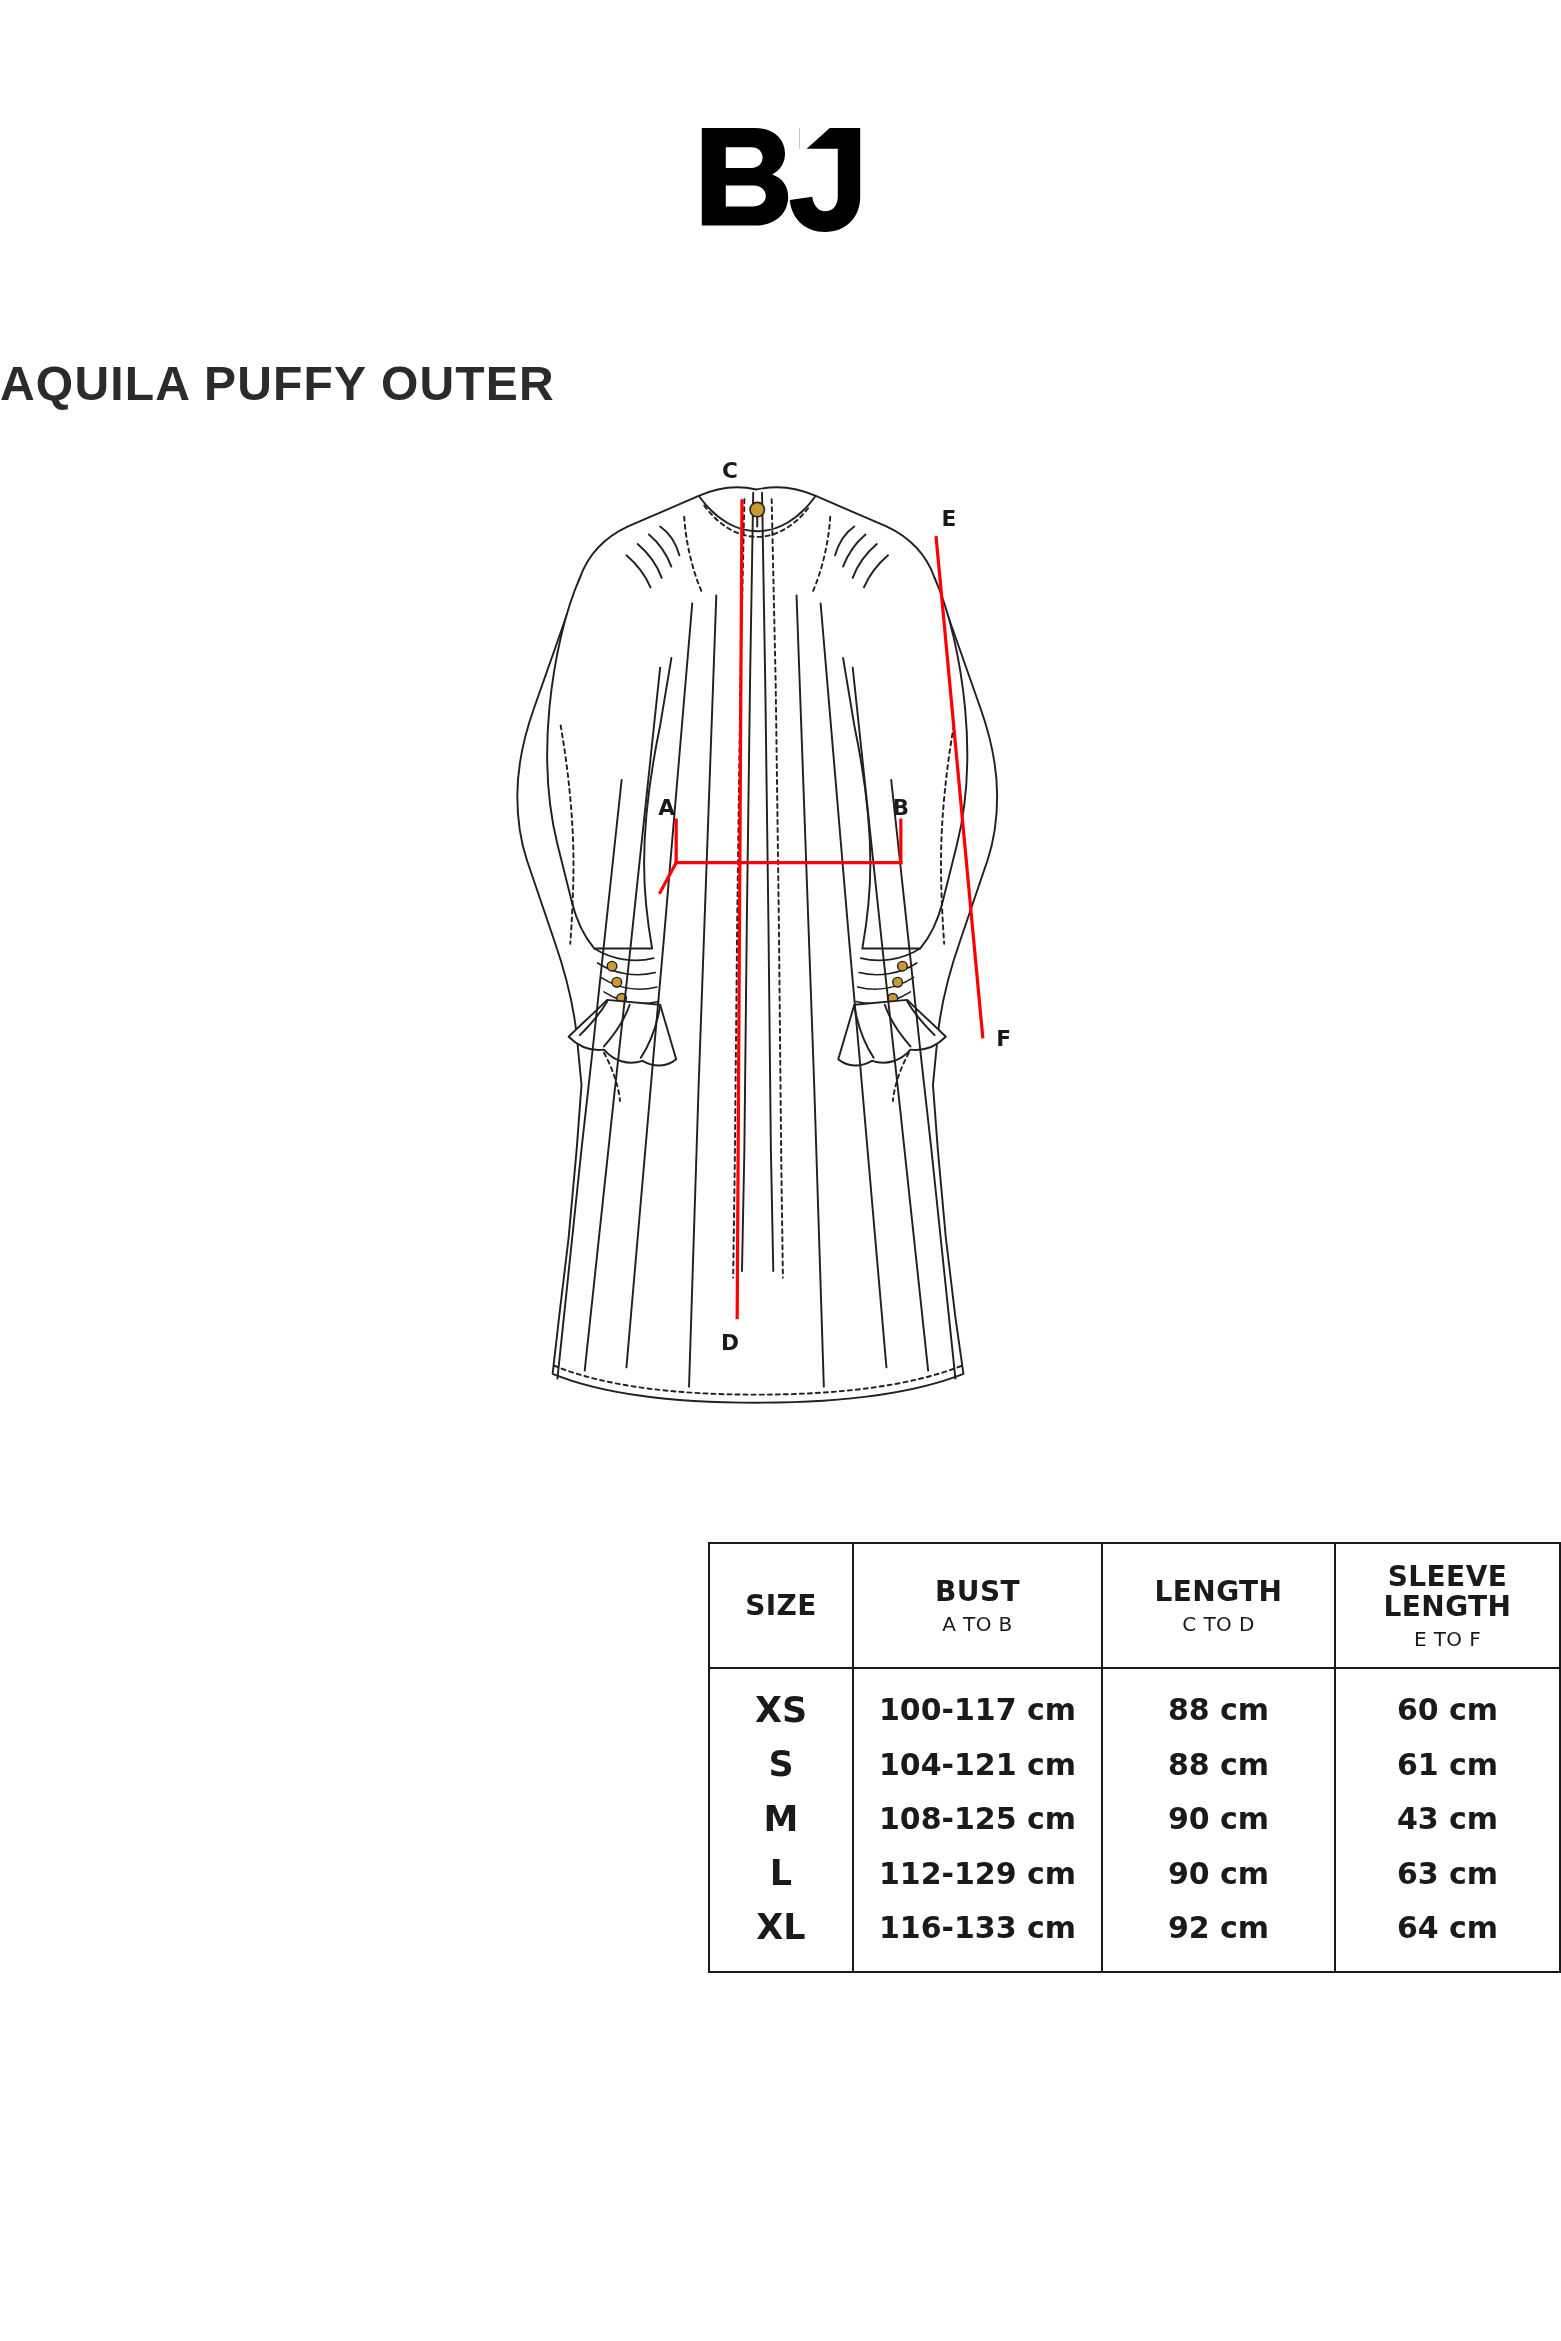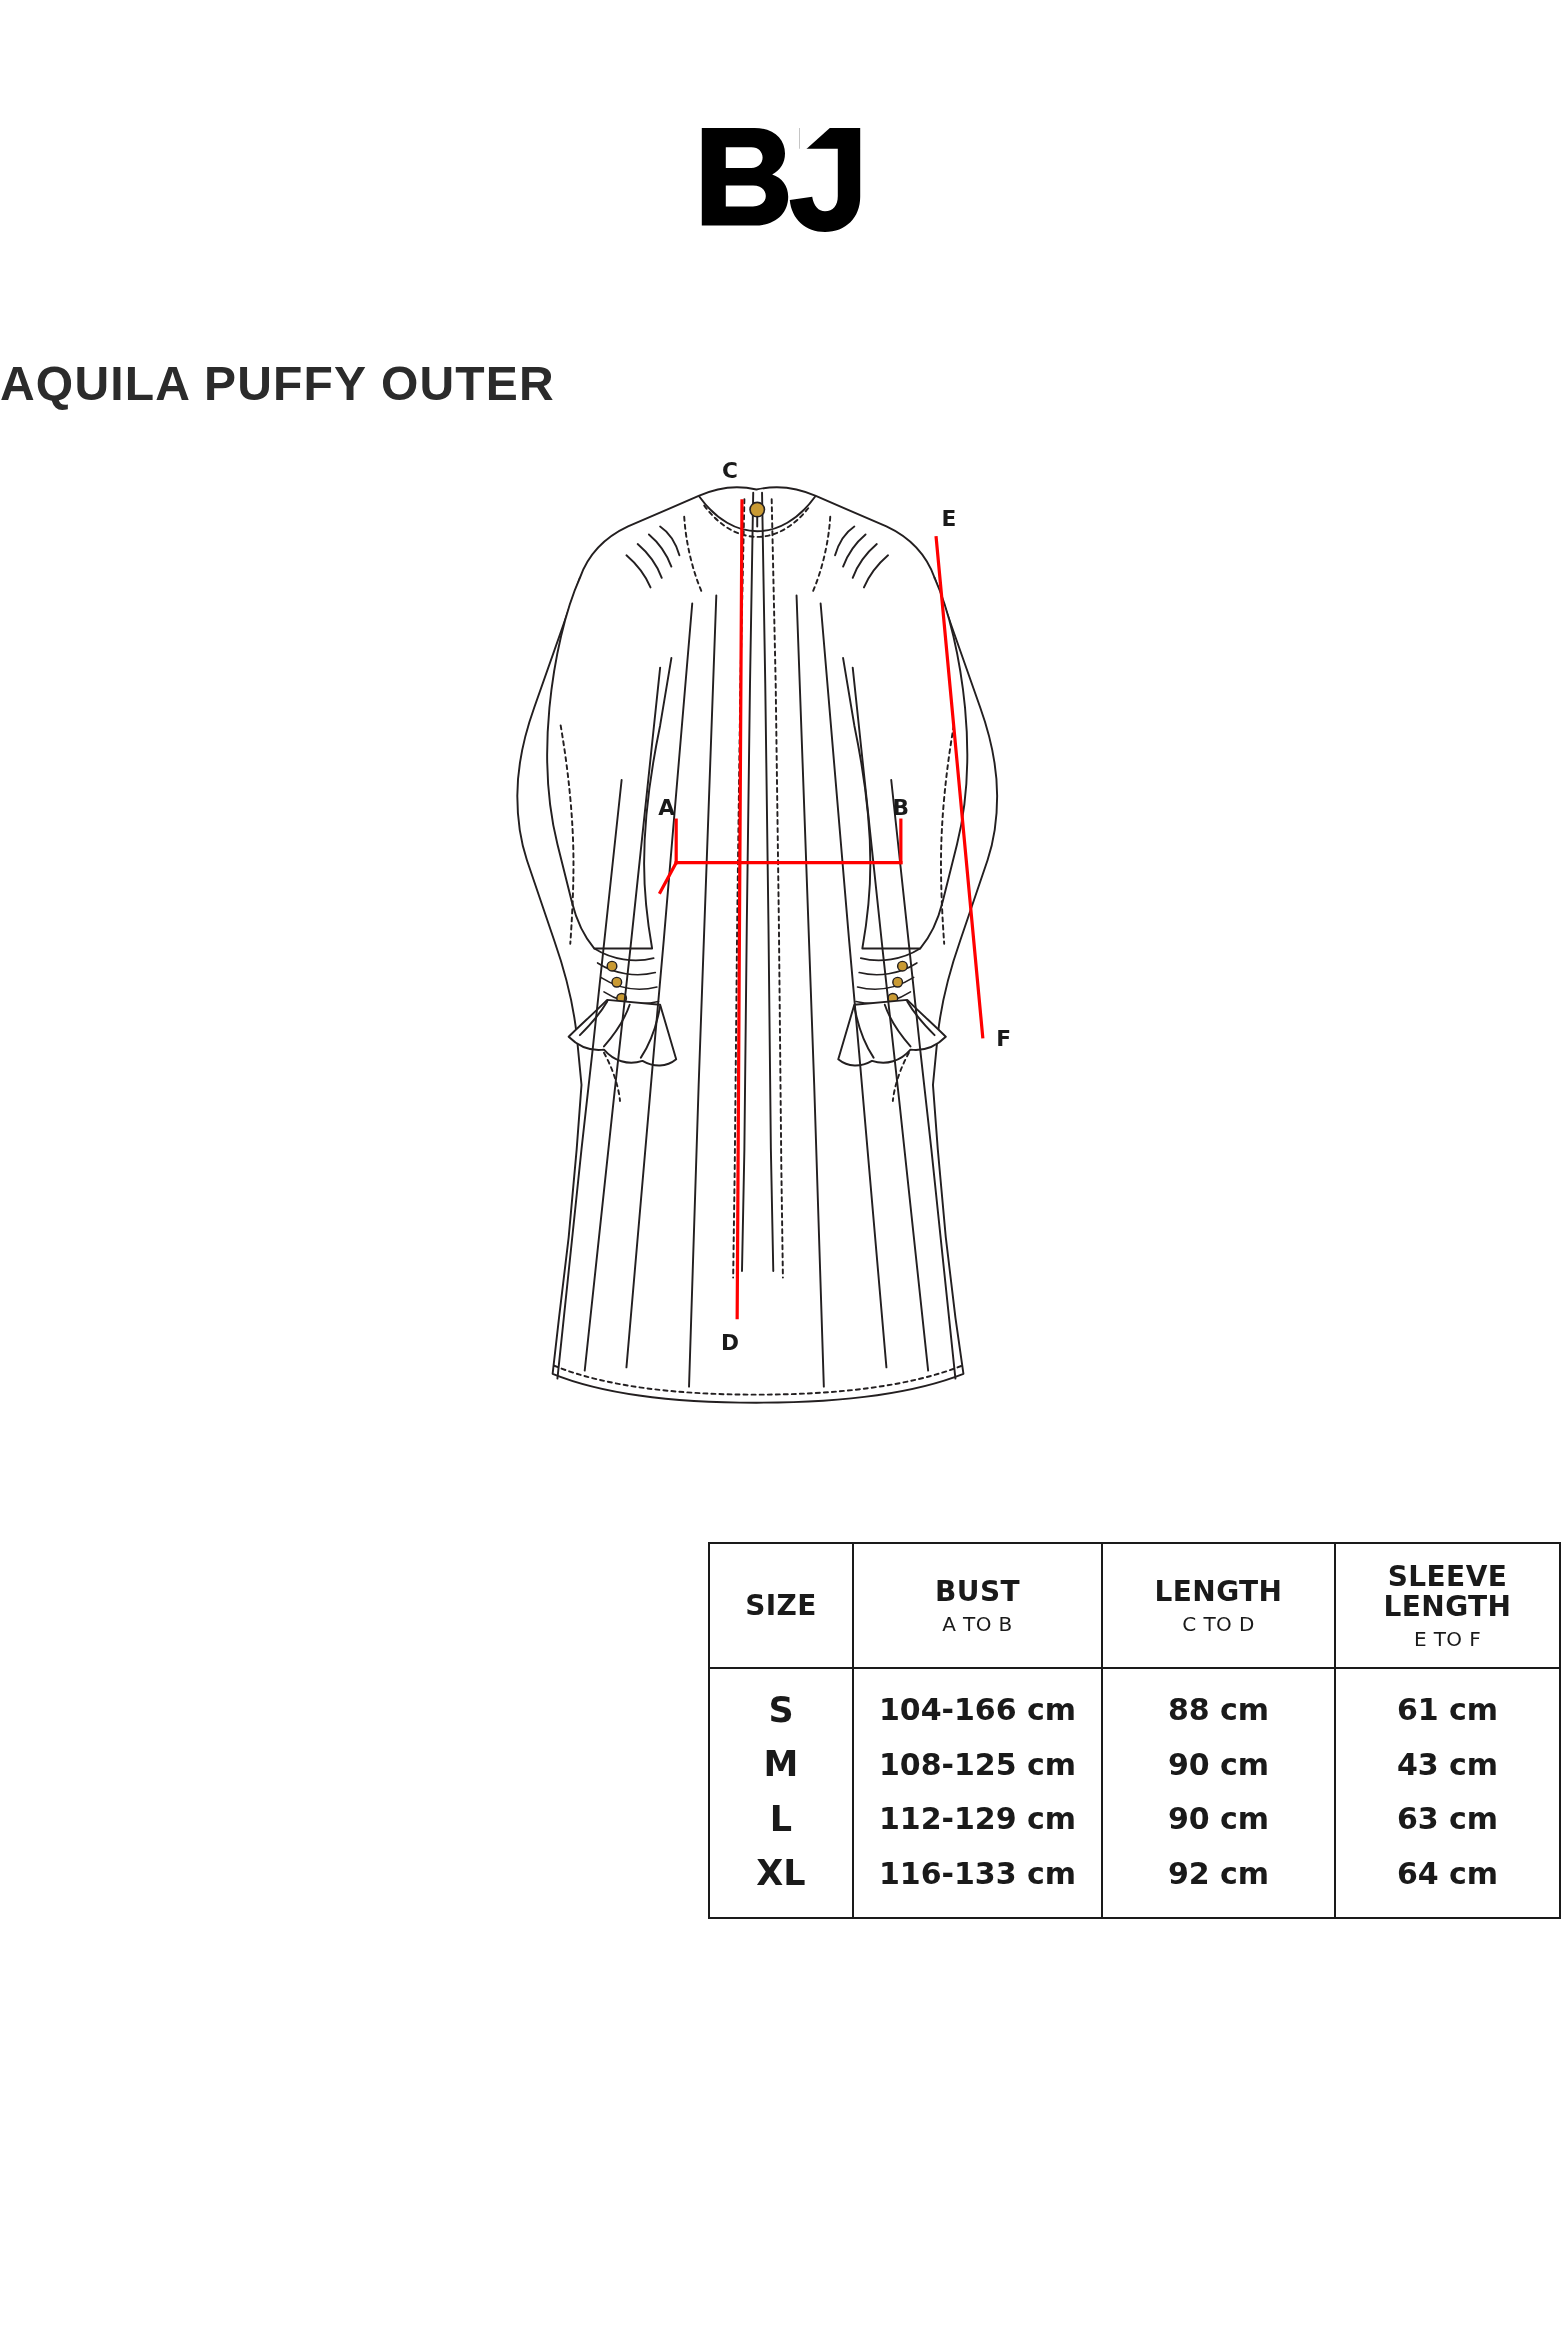--- a/index.html
+++ b/index.html
@@ -302,22 +302,28 @@
           <span class="col-head-sub">C TO D</span>
         </th>
         <th>
           <span class="col-head-main">SLEEVE LENGTH</span>
           <span class="col-head-sub">E TO F</span>
         </th>
       </tr>
     </thead>
     <tbody>
       <tr>
+        <td>XS</td>
+        <td>100-117 cm</td>
+        <td>88 cm</td>
+        <td>60 cm</td>
+      </tr>
+      <tr>
         <td>S</td>
-        <td>104-166 cm</td>
+        <td>104-121 cm</td>
         <td>88 cm</td>
         <td>61 cm</td>
       </tr>
       <tr>
         <td>M</td>
         <td>108-125 cm</td>
         <td>90 cm</td>
         <td>43 cm</td>
       </tr>
       <tr>

